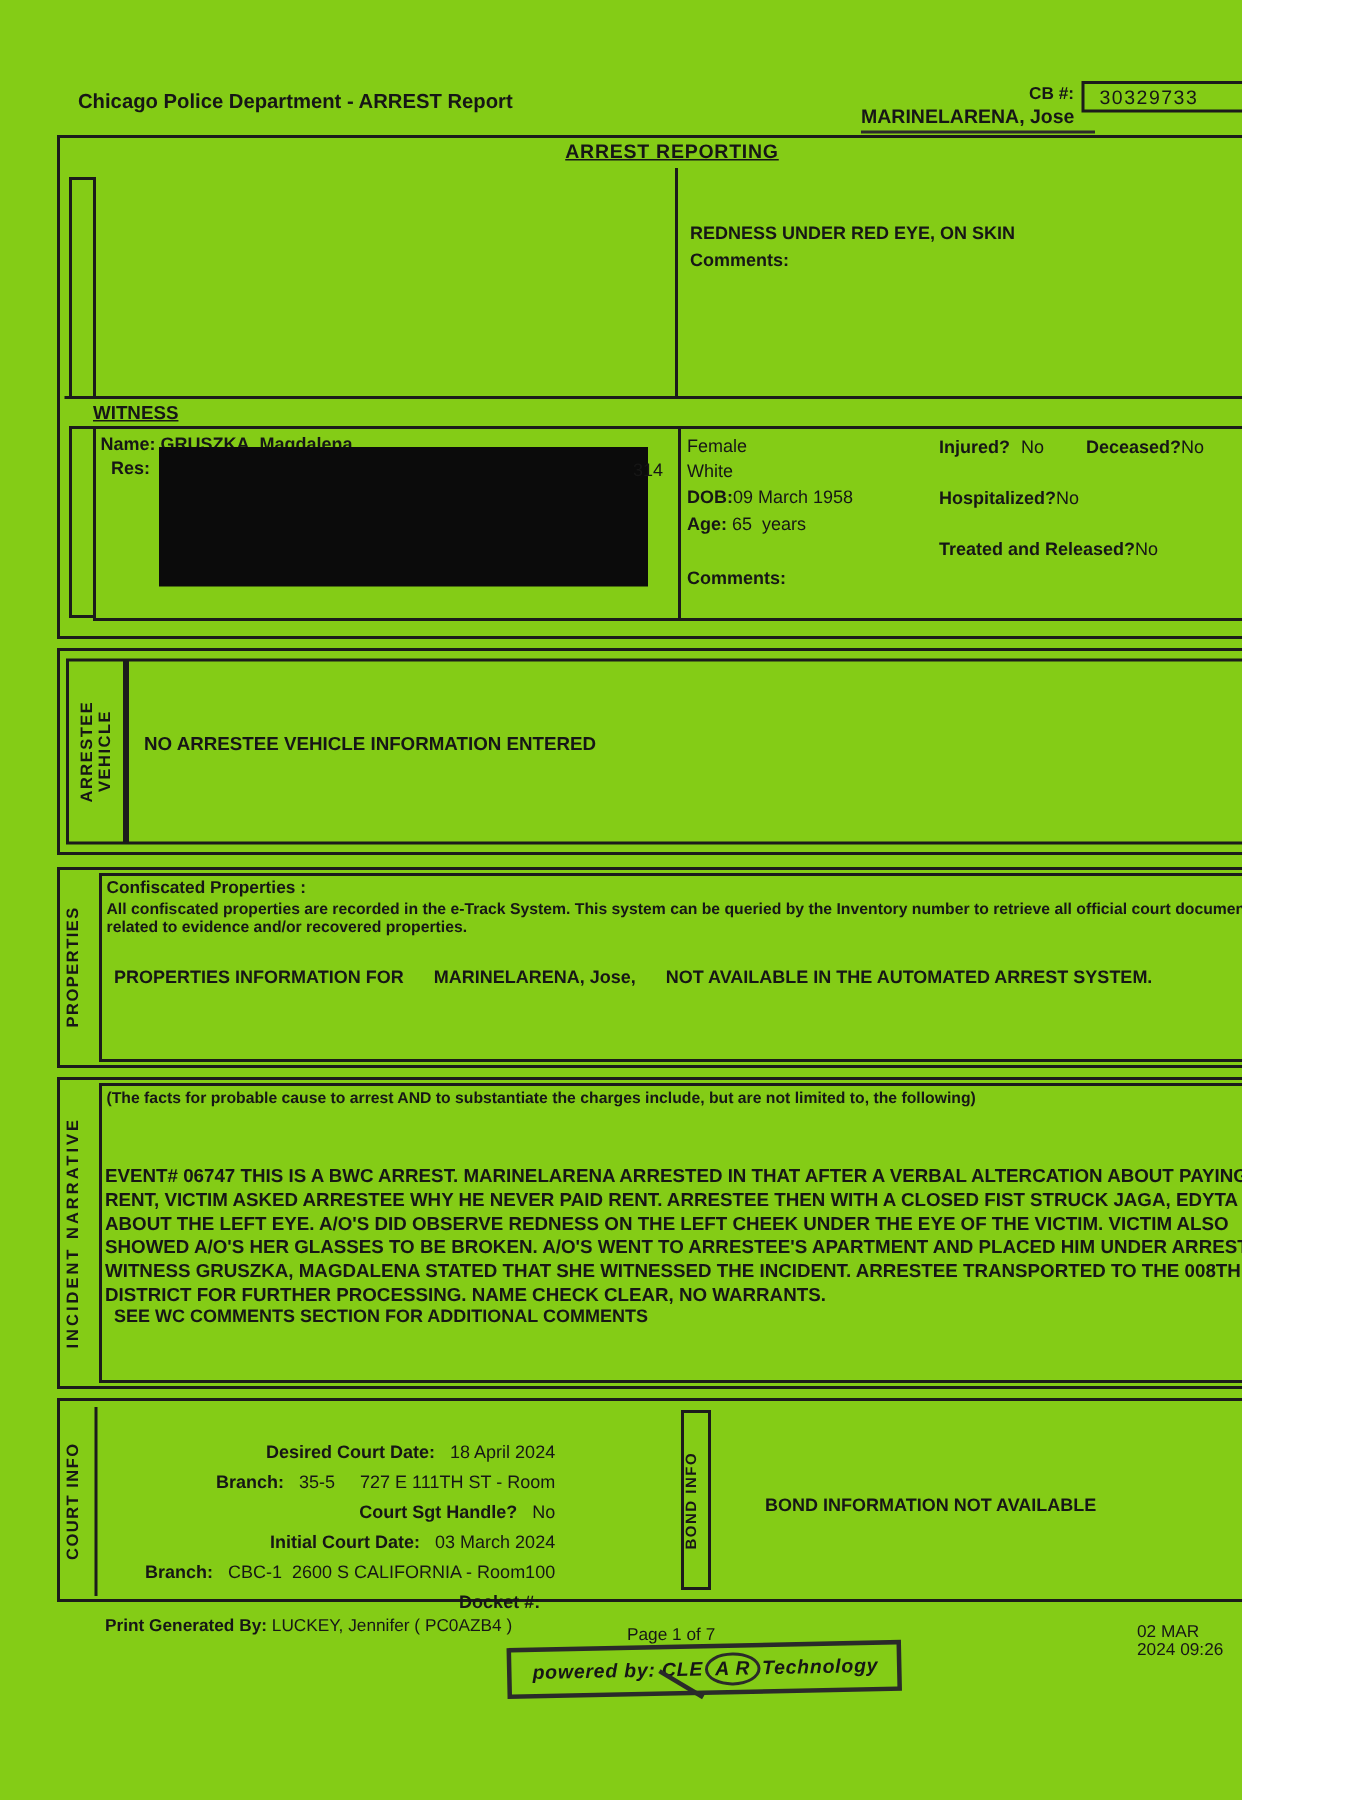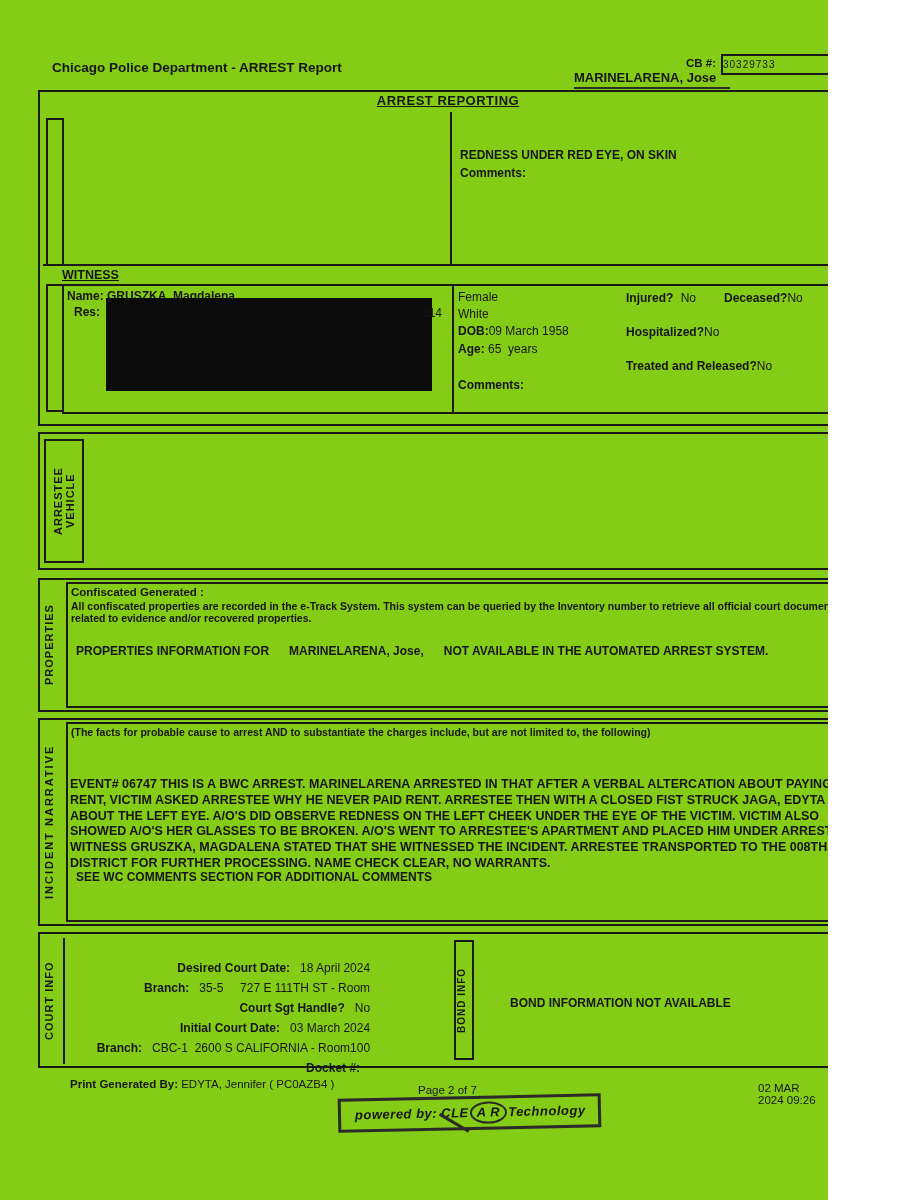--- a/index.html
+++ b/index.html
@@ -10,21 +10,21 @@
     color:#161616;
     position:relative;
   }
   .page { position:relative; width:828px; height:1200px; background:#84cc16; overflow:hidden; }
   .abs { position:absolute; }
   .box { position:absolute; border:2px solid #1b1b1b; }
 
   
   .hdr-title { left:52px; top:60px; font-size:13.5px; font-weight:700; }
   .cb-label { left:686px; top:57px; font-size:11.5px; font-weight:700; }
-  .cb-box { left:721px; top:54px; width:120px; height:21px; border:2px solid #1b1b1b; font-size:10px; letter-spacing:1px; display:flex; align-items:center; }
+  .cb-box { left:721px; top:54px; width:120px; height:21px; border:2px solid #1b1b1b; font-size:13px; padding-left:10px; letter-spacing:1px; display:flex; align-items:center; }
   .hdr-name { left:574px; top:70px; font-size:13px; font-weight:700; border-bottom:2px solid #2c2c2c; padding:0 14px 2px 0; }
 
   
   .sec1 { left:38px; top:90px; width:820px; height:336px; }
   .sec1-title { position:absolute; left:0; right:0; top:1px; text-align:center; font-weight:700; font-size:13px; text-decoration:underline; letter-spacing:.5px; }
   .nb-a { position:absolute; left:6px; top:26px; width:18px; height:148px; border:2px solid #1b1b1b; }
   .nb-b { position:absolute; left:6px; top:192px; width:18px; height:128px; border:2px solid #1b1b1b; }
   .vd1 { position:absolute; left:410px; top:20px; height:154px; border-left:2px solid #1b1b1b; }
   .hd1 { position:absolute; left:3px; top:172px; width:812px; border-top:2px solid #1b1b1b; }
   .injury-text { position:absolute; left:420px; top:56px; font-weight:700; font-size:12px; }
@@ -184,28 +184,31 @@
         <span class="qlbl">Treated and Released?</span><span class="qval">No</span>
       </div>
     </div>
   </div>
 
   <div class="box sec2">
     <div class="av-label-box">
       <span class="vlabel">ARRESTEE</span>
       <span class="vlabel">VEHICLE</span>
     </div>
+    <div class="av-content">
+      <div class="av-text">NO ARRESTEE VEHICLE INFORMATION ENTERED</div>
+    </div>
   </div>
 
   <div class="box sec3">
     <div class="prop-label">
       <span class="vlabel">PROPERTIES</span>
     </div>
     <div class="prop-content">
-      <div class="prop-title">Confiscated Generated :</div>
+      <div class="prop-title">Confiscated Properties :</div>
       <div class="prop-desc">All confiscated properties are recorded in the e-Track System. This system can be queried by the Inventory number to retrieve all official court documents related to evidence and/or recovered properties.</div>
       <div class="prop-info">PROPERTIES INFORMATION FOR      MARINELARENA, Jose,      NOT AVAILABLE IN THE AUTOMATED ARREST SYSTEM.</div>
     </div>
   </div>
 
   <div class="box sec4">
     <div class="narr-label">
       <span class="vlabel">INCIDENT NARRATIVE</span>
     </div>
     <div class="narr-content">
@@ -241,23 +244,23 @@
     </div>
 
     <div class="bond-label-box">
       <span class="vlabel">BOND INFO</span>
     </div>
     <div class="bond-text">BOND INFORMATION NOT AVAILABLE</div>
   </div>
 
   <div class="abs f-print">
     <span class="lbl">Print Generated By:</span>
-    <span>EDYTA, Jennifer ( PC0AZB4 )</span>
-  </div>
-  <div class="abs f-page">Page 2 of 7</div>
+    <span>LUCKEY, Jennifer ( PC0AZB4 )</span>
+  </div>
+  <div class="abs f-page">Page 1 of 7</div>
   <div class="abs f-date">02 MAR 2024 09:26</div>
 
   <div class="stamp">
     <span>powered by: CLE</span><span class="circle"><span>A R</span></span><span>Technology</span>
     <span class="stamp-handle"></span>
   </div>
 
 </div>
 
 </body></html>

